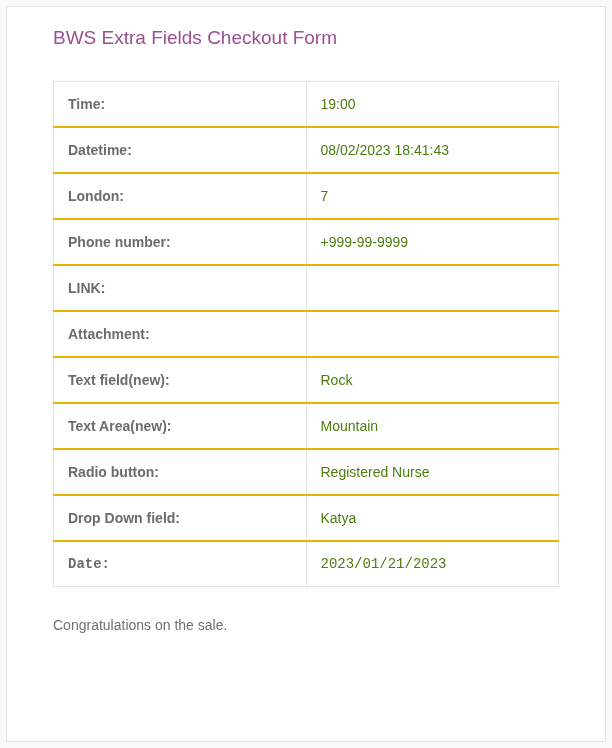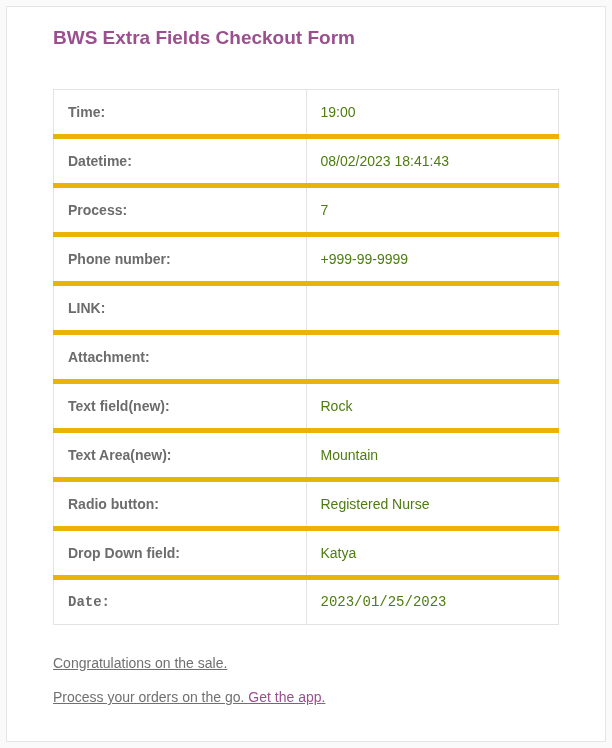--- a/index.html
+++ b/index.html
@@ -17,30 +17,30 @@
     .container {
       background: #ffffff;
       border: 1px solid #e5e5e5;
       margin: 6px;
       padding: 20px 46px 32px 46px;
       height: calc(100% - 12px);
     }
     .title {
       color: #9a4f8e;
       font-size: 19px;
-      font-weight: 700;
-      margin-bottom: 40px;
+      font-weight: 400;
+      margin-bottom: 32px;
     }
     .table {
       width: 100%;
       border-collapse: collapse;
       border: 1px solid #e3e3e3;
     }
     .table tr {
-      border-bottom: 5px solid #eab308;
+      border-bottom: 2px solid #eab308;
     }
     .table tr:last-child {
       border-bottom: none;
       font-family: Liberation Mono, monospace;
     }
     .table td {
       padding: 14px 14px;
       font-size: 14px;
       vertical-align: middle;
       color: #4d7c0f;
@@ -52,21 +52,20 @@
       border-right: 1px solid #e3e3e3;
     }
     .table td.value {
       width: 50%;
       font-weight: 400;
     }
     .footer-text {
       margin-top: 30px;
       font-size: 14px;
       color: #707070;
-      text-decoration: underline;
     }
     .footer-text p {
       margin-bottom: 18px;
     }
     .footer-text a {
       color: #9a4f8e;
       text-decoration: underline;
     }
   </style>
 </head>
@@ -79,21 +78,21 @@
     <tbody>
       <tr>
         <td class="label">Time:</td>
         <td class="value">19:00</td>
       </tr>
       <tr>
         <td class="label">Datetime:</td>
         <td class="value">08/02/2023 18:41:43</td>
       </tr>
       <tr>
-        <td class="label">Process:</td>
+        <td class="label">London:</td>
         <td class="value">7</td>
       </tr>
       <tr>
         <td class="label">Phone number:</td>
         <td class="value">+999-99-9999</td>
       </tr>
       <tr>
         <td class="label">LINK:</td>
         <td class="value"></td>
       </tr>
@@ -112,24 +111,21 @@
       <tr>
         <td class="label">Radio button:</td>
         <td class="value">Registered Nurse</td>
       </tr>
       <tr>
         <td class="label">Drop Down field:</td>
         <td class="value">Katya</td>
       </tr>
       <tr>
         <td class="label">Date:</td>
-        <td class="value">2023/01/25/2023</td>
+        <td class="value">2023/01/21/2023</td>
       </tr>
     </tbody>
   </table>
 
   <div class="footer-text">
     <p>Congratulations on the sale.</p>
-    <p>
-      <span>Process your orders on the go. </span><a href="#">Get the app</a><span>.</span>
-    </p>
   </div>
 </div>
 
 </body></html>

